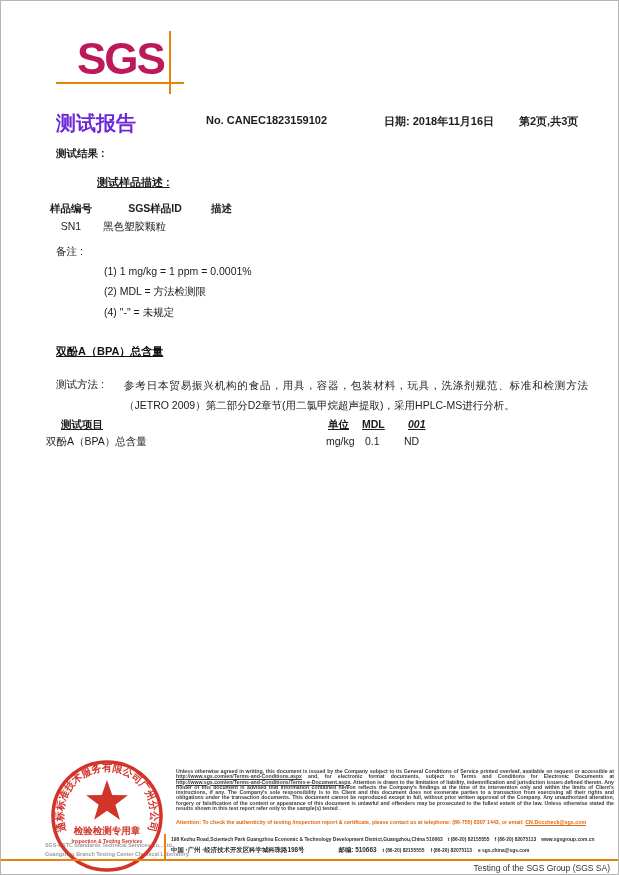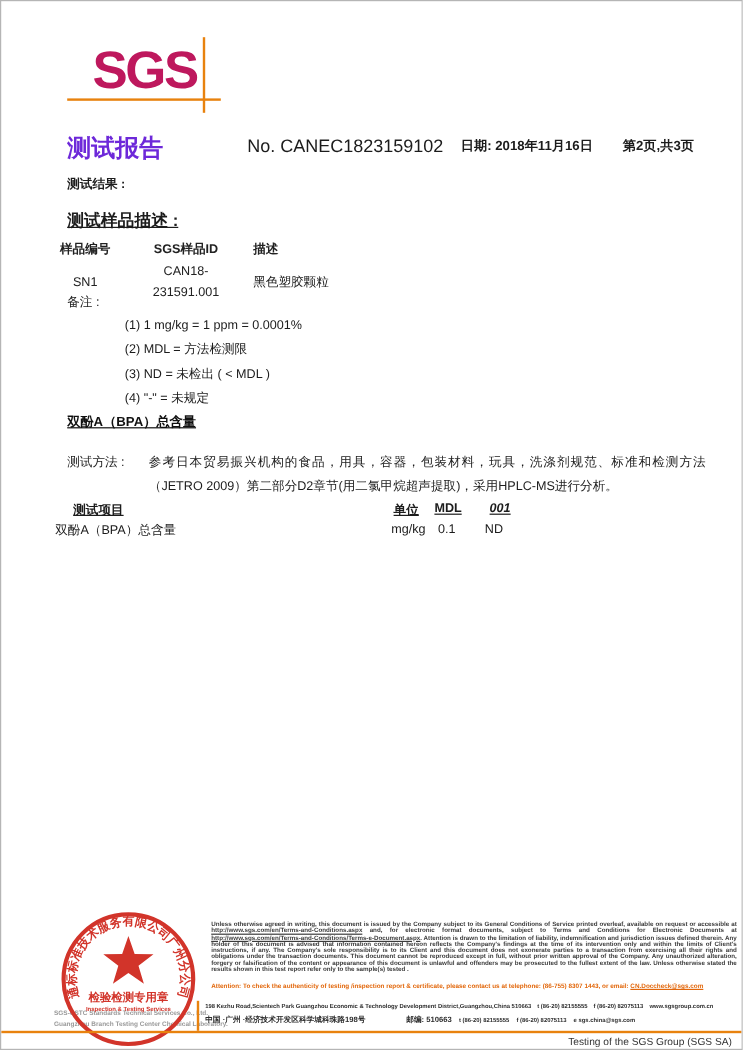--- a/index.html
+++ b/index.html
@@ -7,25 +7,25 @@
     position:relative;width:617px;height:873px;background:#ffffff;
     border:1px solid #b5b5b5;overflow:hidden;
     font-family:"Liberation Sans","DejaVu Sans",sans-serif;color:#222;
   }
   .abs{position:absolute;}
   
   .logo-text{font-size:44px;font-weight:700;color:#be185d;letter-spacing:-2px;line-height:1;}
   .hline{background:#e8820e;height:2px;}
   .vline{background:#e8820e;width:2px;}
   .report-title{font-size:20px;font-weight:700;color:#6d28d9;}
-  .hmeta{font-size:15px;font-weight:400;color:#1c1c1c;}
+  .hmeta{font-size:11px;font-weight:700;color:#1c1c1c;}
   .hmeta2{font-size:11px;font-weight:600;color:#1c1c1c;}
   
   .lbl{font-size:10.5px;color:#1c1c1c;}
-  .lbl-bu{font-size:14px;font-weight:700;text-decoration:underline;color:#1c1c1c;}
+  .lbl-bu{font-size:11px;font-weight:700;text-decoration:underline;color:#1c1c1c;margin-left:41px;}
   .title-bu{font-size:11px;font-weight:700;text-decoration:underline;color:#111;}
   .sample-table{left:48px;top:198px;font-size:10.5px;}
   .st-row{display:flex;align-items:center;line-height:18px;}
   .st-c1{width:44px;text-align:center;}
   .st-c2{width:92px;text-align:center;margin-left:16px;}
   .st-c3{margin-left:10px;text-align:left;}
   .notes{left:103px;top:260px;font-size:10.5px;line-height:20.3px;color:#1c1c1c;}
   .method-text{left:123px;top:374px;width:464px;font-size:10.5px;line-height:20px;color:#1c1c1c;text-align:justify;}
   .rt-head{font-size:10.5px;font-weight:700;text-decoration:underline;color:#1c1c1c;}
   .rt-cell{font-size:10.5px;color:#1c1c1c;}
@@ -63,30 +63,28 @@
   <div class="abs lbl-bu" style="left:55px;top:174px;">测试样品描述 :</div>
 
   <div class="abs sample-table">
     <div class="st-row" style="font-weight:700;">
       <div class="st-c1">样品编号</div>
       <div class="st-c2">SGS样品ID</div>
       <div class="st-c3">描述</div>
     </div>
     <div class="st-row">
       <div class="st-c1">SN1</div>
-      <div class="st-c2">CAN18-231591.001</div>
       <div class="st-c3">黑色塑胶颗粒</div>
     </div>
   </div>
 
   <div class="abs lbl" style="left:55px;top:244px;">备注 :</div>
   <div class="abs notes">
     <div>(1) 1 mg/kg = 1 ppm = 0.0001%</div>
     <div>(2) MDL = 方法检测限</div>
-    <div>(3) ND = 未检出 ( &lt; MDL )</div>
     <div>(4) "-" = 未规定</div>
   </div>
 
   <div class="abs title-bu" style="left:55px;top:343px;">双酚A（BPA）总含量</div>
 
   <div class="abs lbl" style="left:55px;top:377px;">测试方法 :</div>
   <div class="abs method-text">参考日本贸易振兴机构的食品，用具，容器，包装材料，玩具，洗涤剂规范、标准和检测方法（JETRO 2009）第二部分D2章节(用二氯甲烷超声提取)，采用HPLC-MS进行分析。</div>
 
   <div class="abs rt-head" style="left:60px;top:417px;">测试项目</div>
   <div class="abs rt-head" style="left:327px;top:417px;">单位</div>

